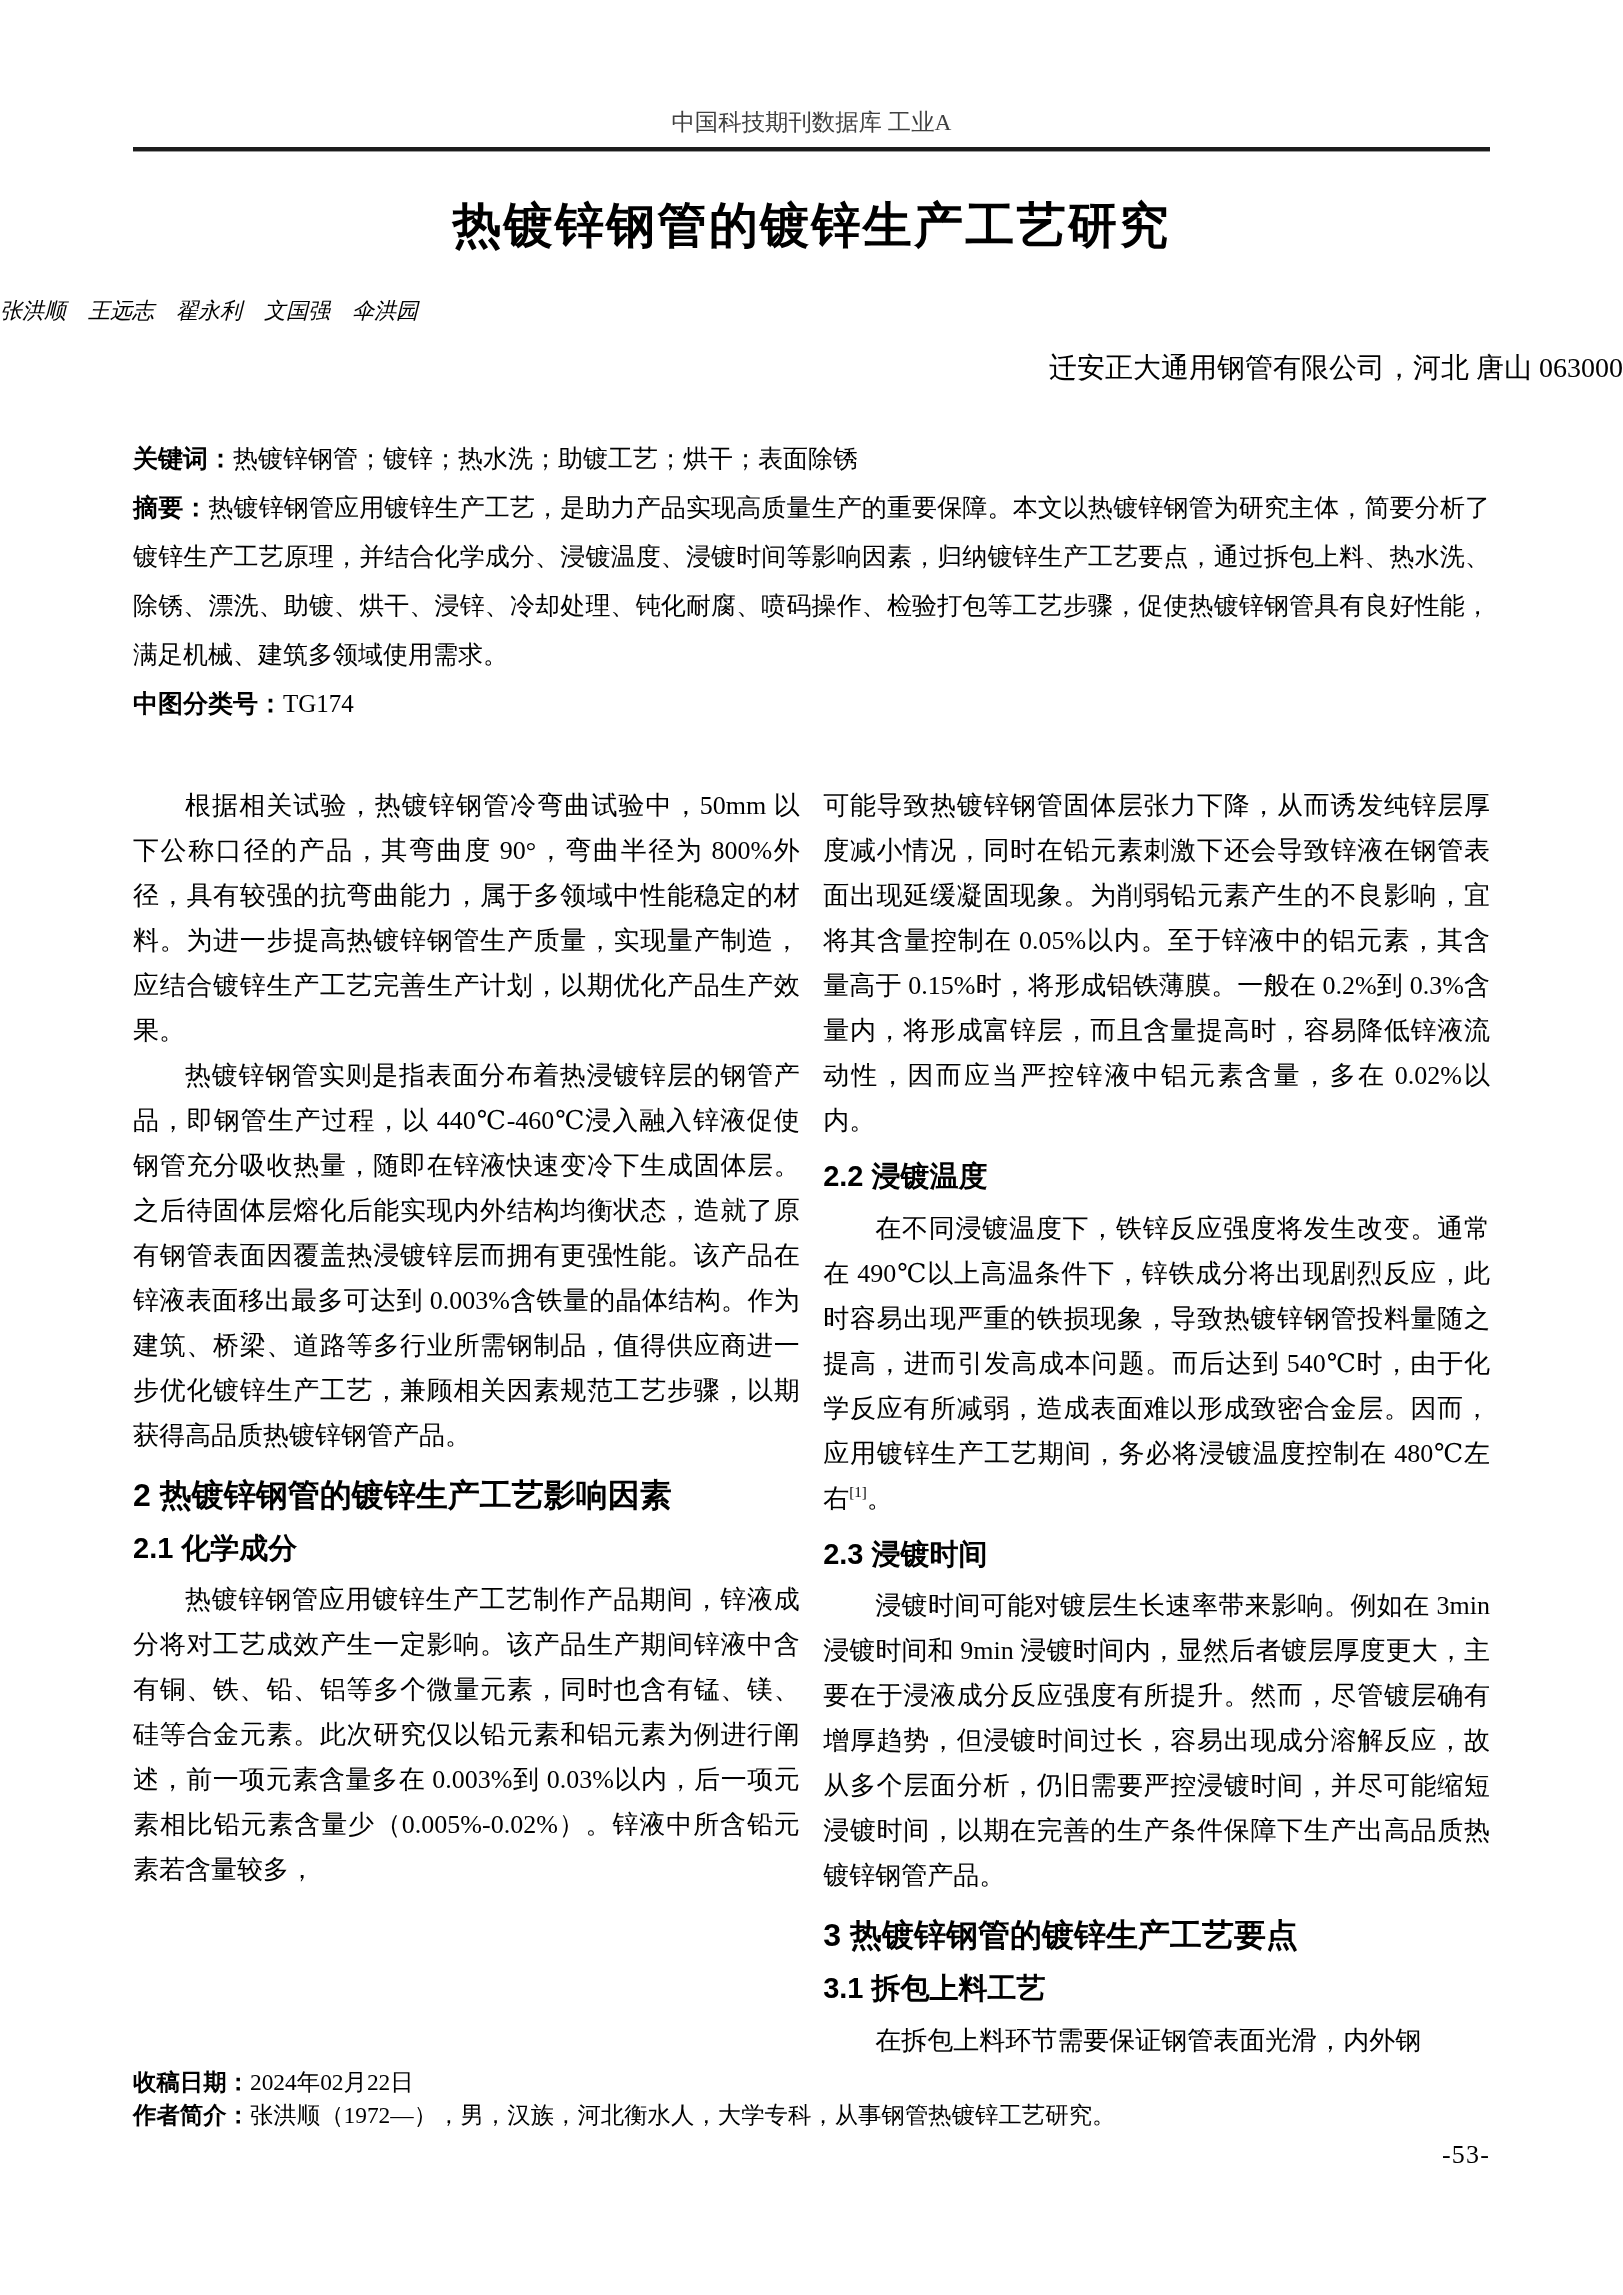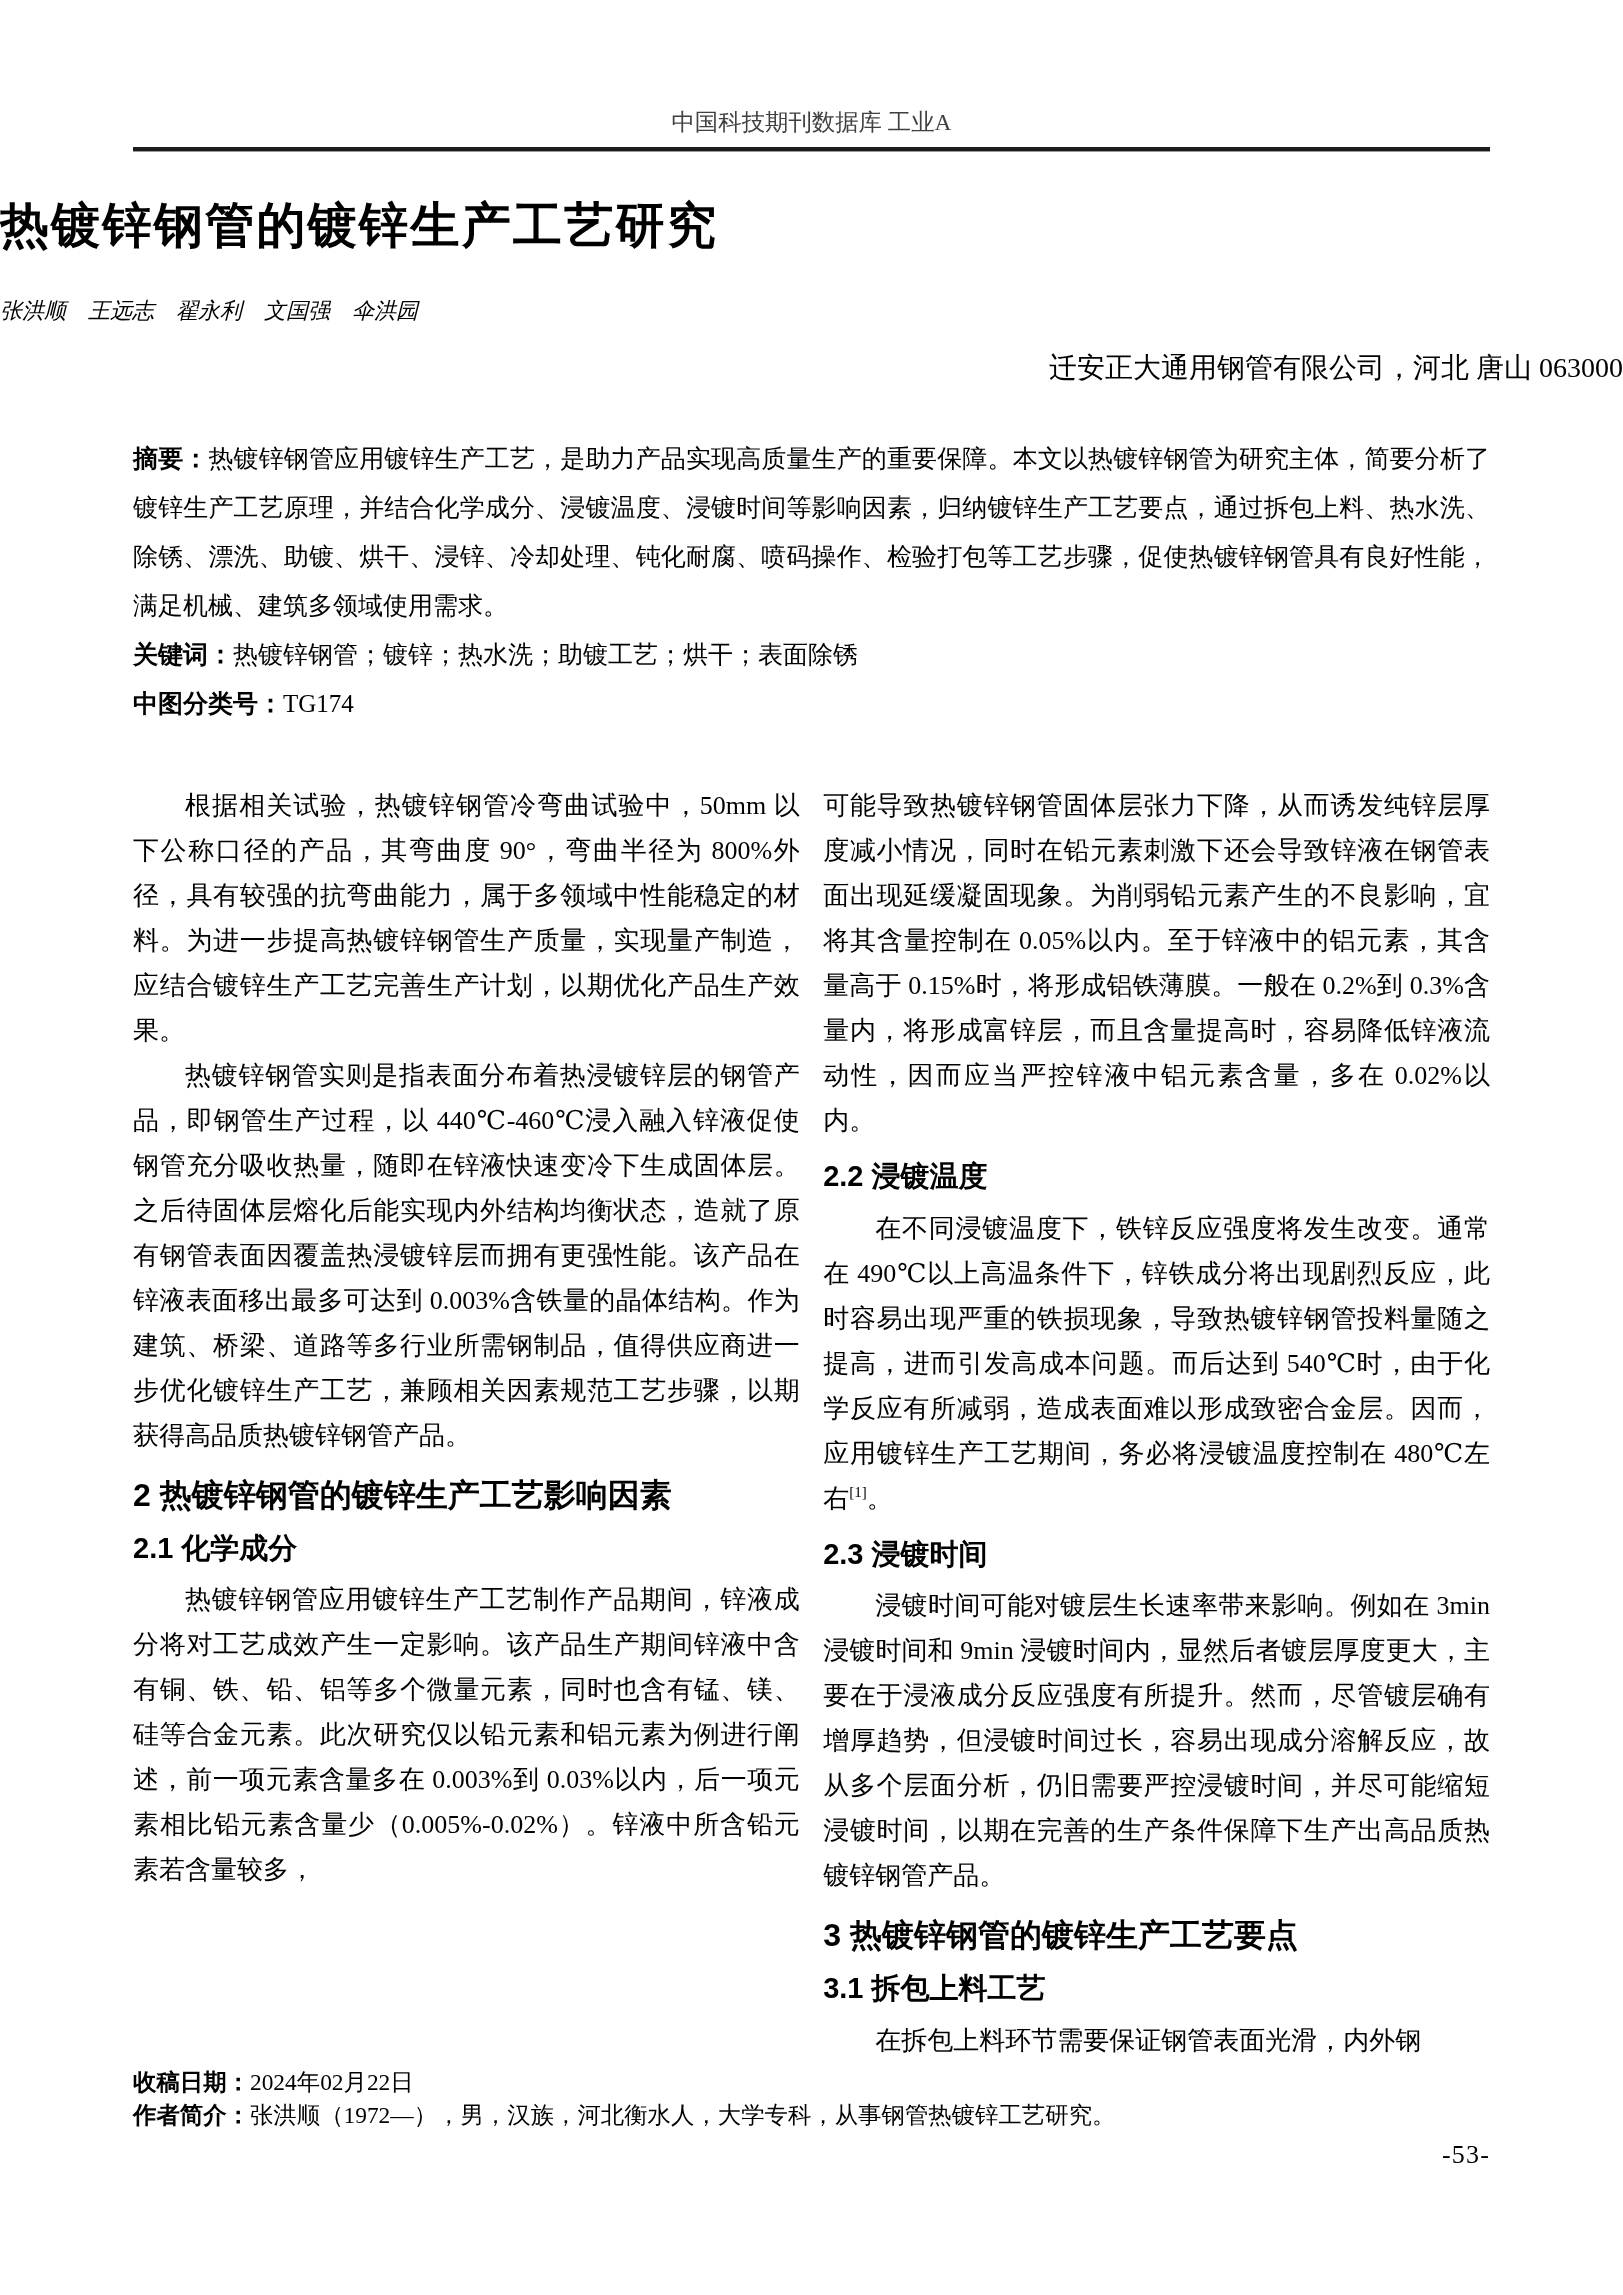--- a/index.html
+++ b/index.html
@@ -23,20 +23,21 @@
     position: absolute;
     top: 147px; left: 133px;
     width: 1357px; height: 4.1px;
     background: #1c1c1c;
     border-bottom: 1.2px solid #9a9a9a;
   }
   .title {
     position: absolute;
     top: 193px; left: 0; width: 100%;
     margin: 0;
+    text-align: center;
     font-family: "Liberation Sans", "DejaVu Sans", sans-serif;
     font-weight: 900;
     font-size: 49px;
     letter-spacing: 2.3px;
   }
   .authors {
     position: absolute;
     top: 296px; left: 0; width: 100%;
     text-align: left;
     font-size: 22px;
@@ -116,22 +117,22 @@
 <div class="page">
 
   <div class="journal-header">中国科技期刊数据库 工业A</div>
   <div class="header-rule"></div>
 
   <h1 class="title">热镀锌钢管的镀锌生产工艺研究</h1>
   <div class="authors">张洪顺　王远志　翟永利　文国强　伞洪园</div>
   <div class="affiliation">迁安正大通用钢管有限公司，河北 唐山 063000</div>
 
   <div class="meta">
+    <p><span class="lbl">关键词：</span><span>热镀锌钢管；镀锌；热水洗；助镀工艺；烘干；表面除锈</span></p>
     <p><span class="lbl">摘要：</span><span>热镀锌钢管应用镀锌生产工艺，是助力产品实现高质量生产的重要保障。本文以热镀锌钢管为研究主体，简要分析了镀锌生产工艺原理，并结合化学成分、浸镀温度、浸镀时间等影响因素，归纳镀锌生产工艺要点，通过拆包上料、热水洗、除锈、漂洗、助镀、烘干、浸锌、冷却处理、钝化耐腐、喷码操作、检验打包等工艺步骤，促使热镀锌钢管具有良好性能，满足机械、建筑多领域使用需求。</span></p>
-    <p><span class="lbl">关键词：</span><span>热镀锌钢管；镀锌；热水洗；助镀工艺；烘干；表面除锈</span></p>
     <p><span class="lbl">中图分类号：</span><span>TG174</span></p>
   </div>
 
   <div class="columns">
 
     <div class="col">
       <p class="indent">根据相关试验，热镀锌钢管冷弯曲试验中，50mm 以下公称口径的产品，其弯曲度 90°，弯曲半径为 800%外径，具有较强的抗弯曲能力，属于多领域中性能稳定的材料。为进一步提高热镀锌钢管生产质量，实现量产制造，应结合镀锌生产工艺完善生产计划，以期优化产品生产效果。</p>
       <p class="indent">热镀锌钢管实则是指表面分布着热浸镀锌层的钢管产品，即钢管生产过程，以 440℃-460℃浸入融入锌液促使钢管充分吸收热量，随即在锌液快速变冷下生成固体层。之后待固体层熔化后能实现内外结构均衡状态，造就了原有钢管表面因覆盖热浸镀锌层而拥有更强性能。该产品在锌液表面移出最多可达到 0.003%含铁量的晶体结构。作为建筑、桥梁、道路等多行业所需钢制品，值得供应商进一步优化镀锌生产工艺，兼顾相关因素规范工艺步骤，以期获得高品质热镀锌钢管产品。</p>
       <h2 class="h-l1">2 热镀锌钢管的镀锌生产工艺影响因素</h2>
       <h3 class="h-l2">2.1 化学成分</h3>

